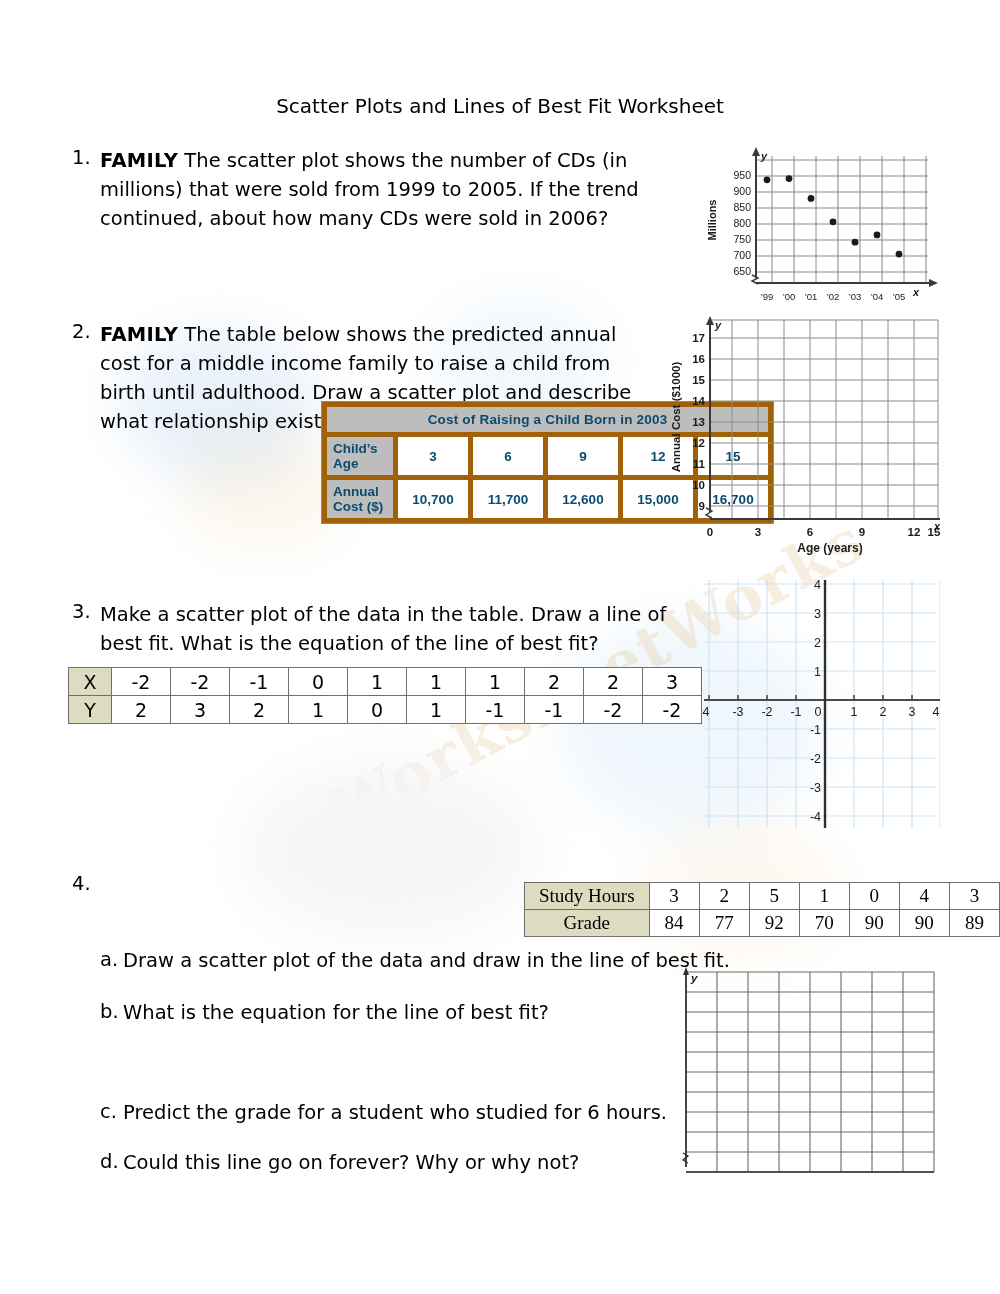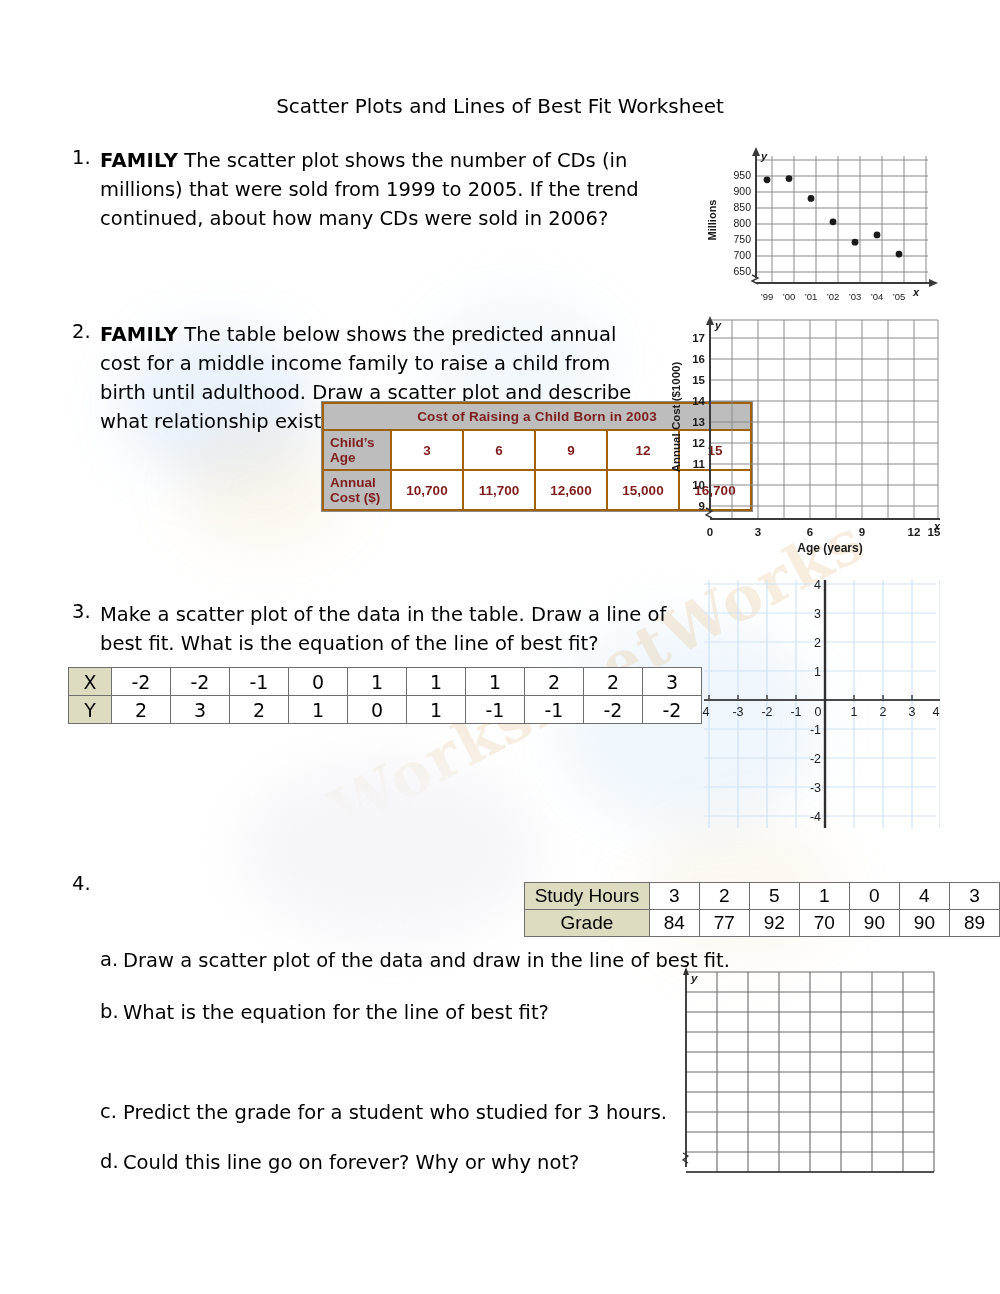--- a/index.html
+++ b/index.html
@@ -92,25 +92,25 @@
   .tbl-child {
     position: absolute;
     left: 322px; top: 402px;
     border-collapse: collapse;
     font-family: "Liberation Sans", sans-serif;
     font-size: 13.5px;
     background: #ffffff;
     box-shadow: 0 0 0 1px #8b8b8b;
   }
   .tbl-child td, .tbl-child th {
-    border: 2px solid #a16207;
+    border: 5px solid #a16207;
     padding: 3px 7px;
     text-align: center;
     font-weight: bold;
-    color: #7f1d1d;
+    color: #0c4a6e;
   }
   .tbl-child .cap {
     background: #bdbdbd;
     font-size: 13.5px;
     letter-spacing: .2px;
     padding: 5px 0;
   }
   .tbl-child .rowhdr {
     background: #bdbdbd;
     text-align: left;
@@ -139,21 +139,21 @@
     background: #dedcc0;
     width: 40px;
     font-size: 19px;
   }
 
   
   .tbl-study {
     position: absolute;
     left: 477px; top: 882px;
     border-collapse: collapse;
-    font-family: Liberation Sans, sans-serif;
+    font-family: Liberation Serif, serif;
     font-size: 19px;
     margin-left: 47px;
   }
   .tbl-study td {
     border: 1px solid #6f6f6f;
     text-align: center;
     height: 24px;
     width: 55px;
     background: #ffffff;
   }
@@ -473,21 +473,21 @@
       <td>89</td>
     </tr>
   </tbody>
     </table>
 
   <div class="sublet sa">a.</div>
   <div class="sub sa">Draw a scatter plot of the data and draw in the line of best fit.</div>
   <div class="sublet sb">b.</div>
   <div class="sub sb">What is the equation for the line of best fit?</div>
   <div class="sublet sc">c.</div>
-  <div class="sub sc">Predict the grade for a student who studied for 3 hours.</div>
+  <div class="sub sc">Predict the grade for a student who studied for 6 hours.</div>
   <div class="sublet sd">d.</div>
   <div class="sub sd">Could this line go on forever?  Why or why not?</div>
 
   <div class="chart blank-chart">
     <svg width="262" height="212" viewBox="0 0 262 212">
       <g stroke="#6a6a6a" stroke-width="1.1">
         <line x1="10" y1="5" x2="258" y2="5"></line>
         <line x1="10" y1="25" x2="258" y2="25"></line>
         <line x1="10" y1="45" x2="258" y2="45"></line>
         <line x1="10" y1="65" x2="258" y2="65"></line>

